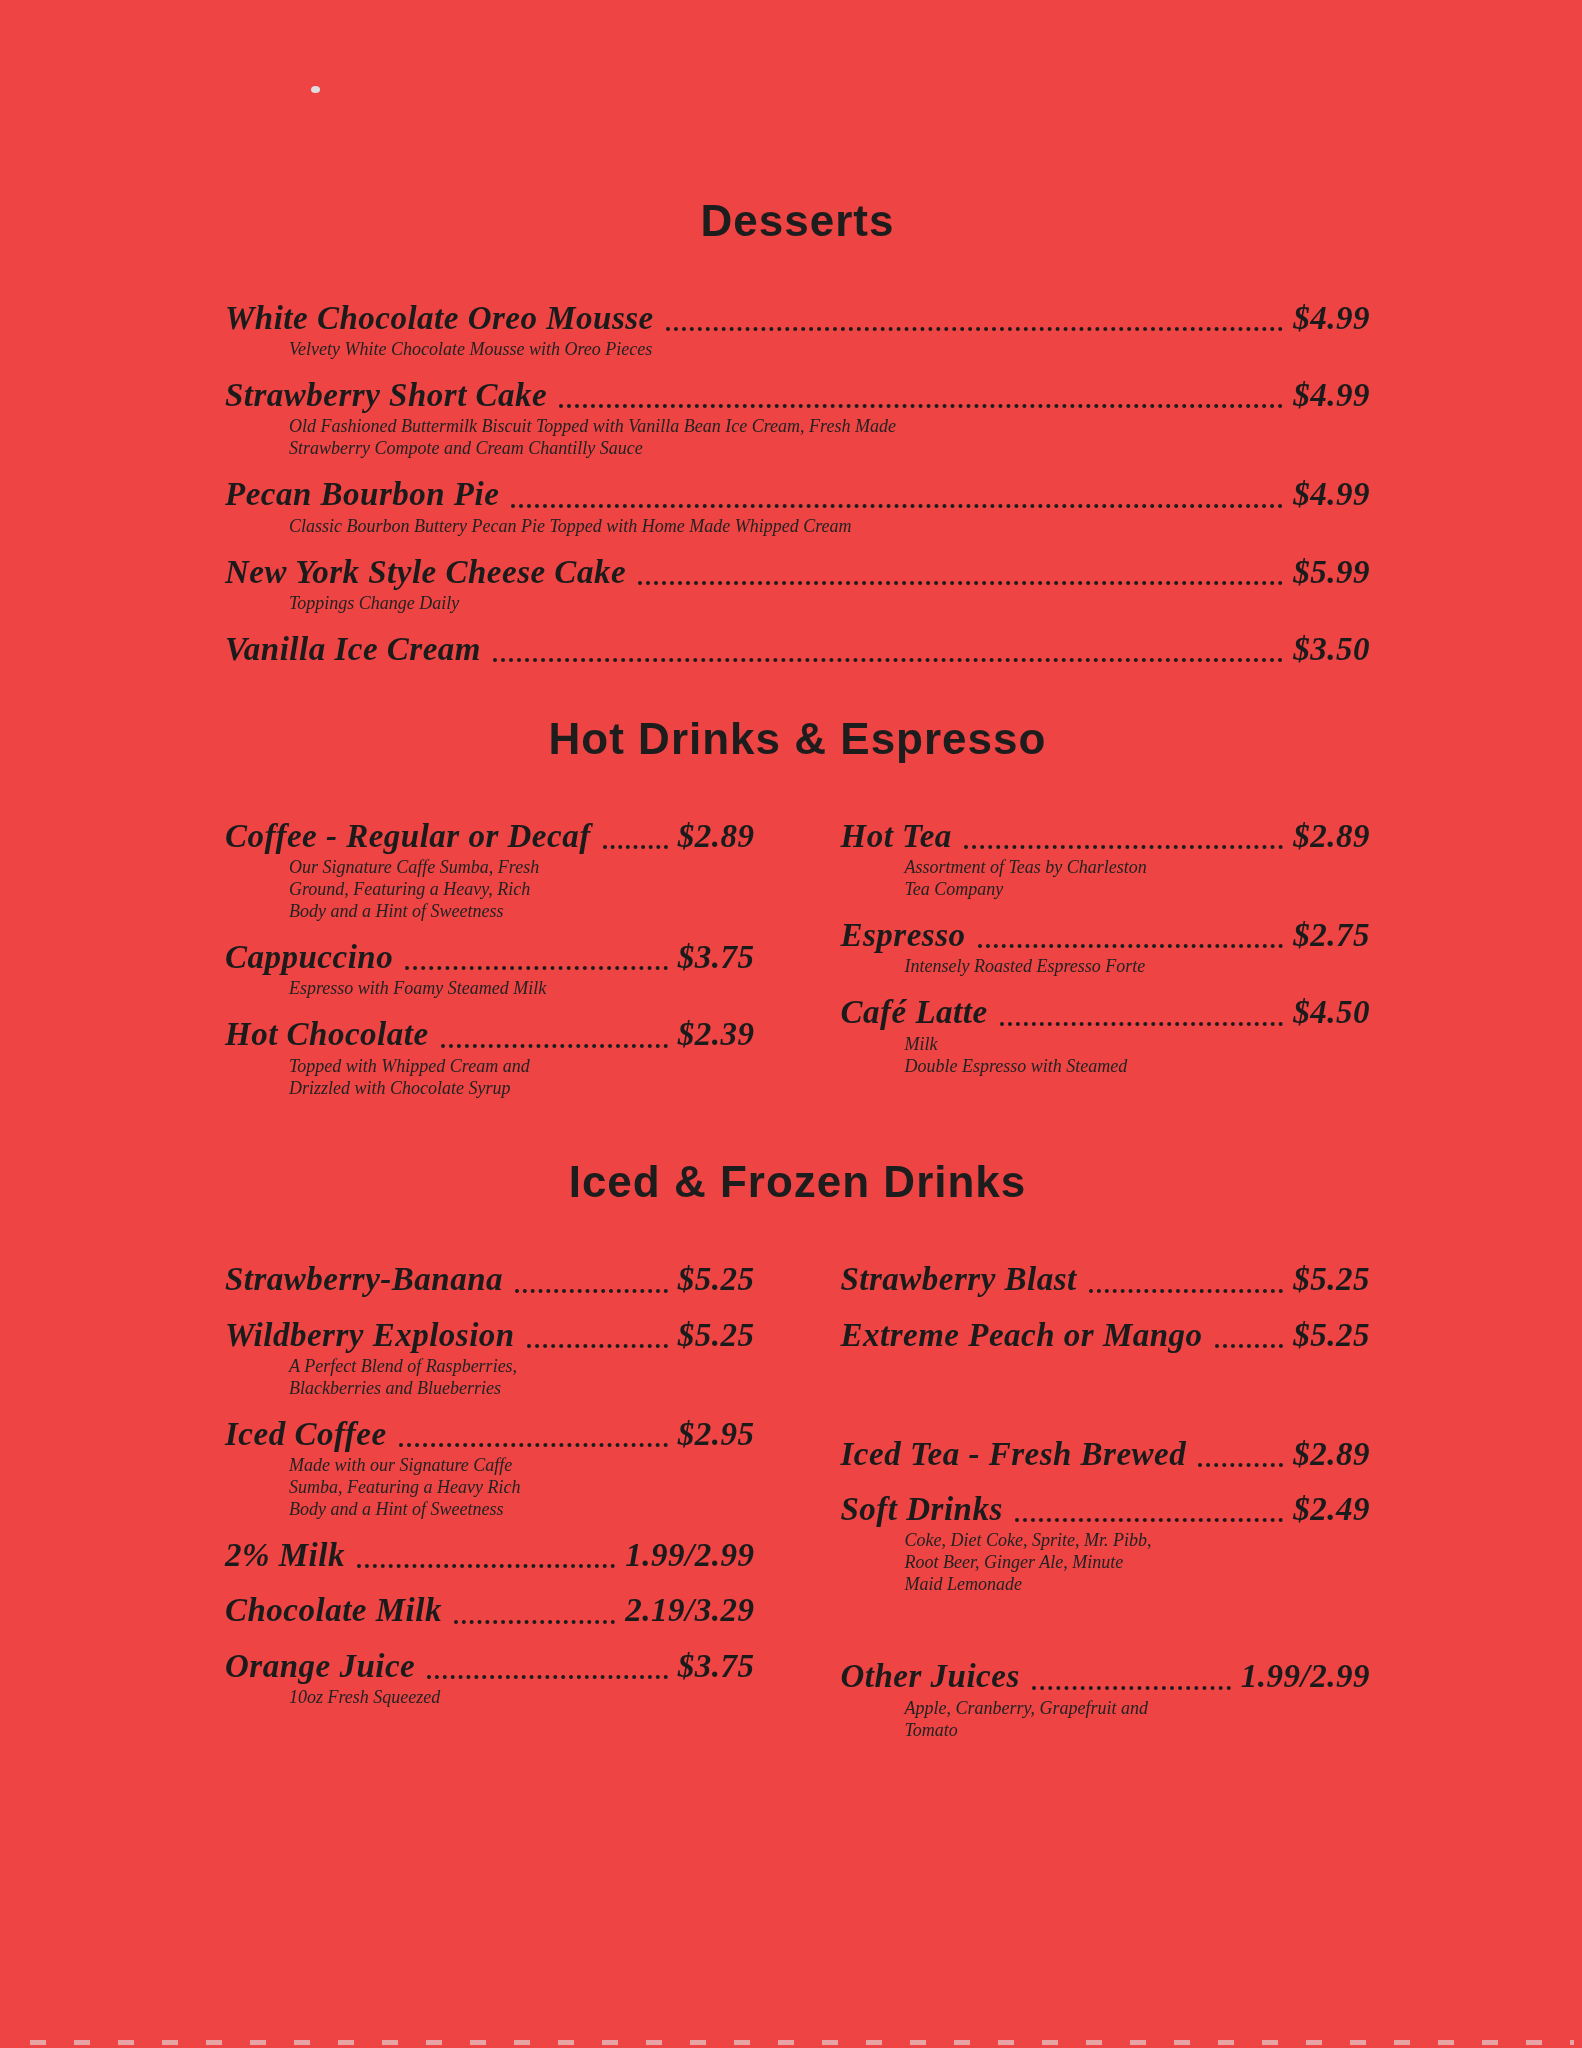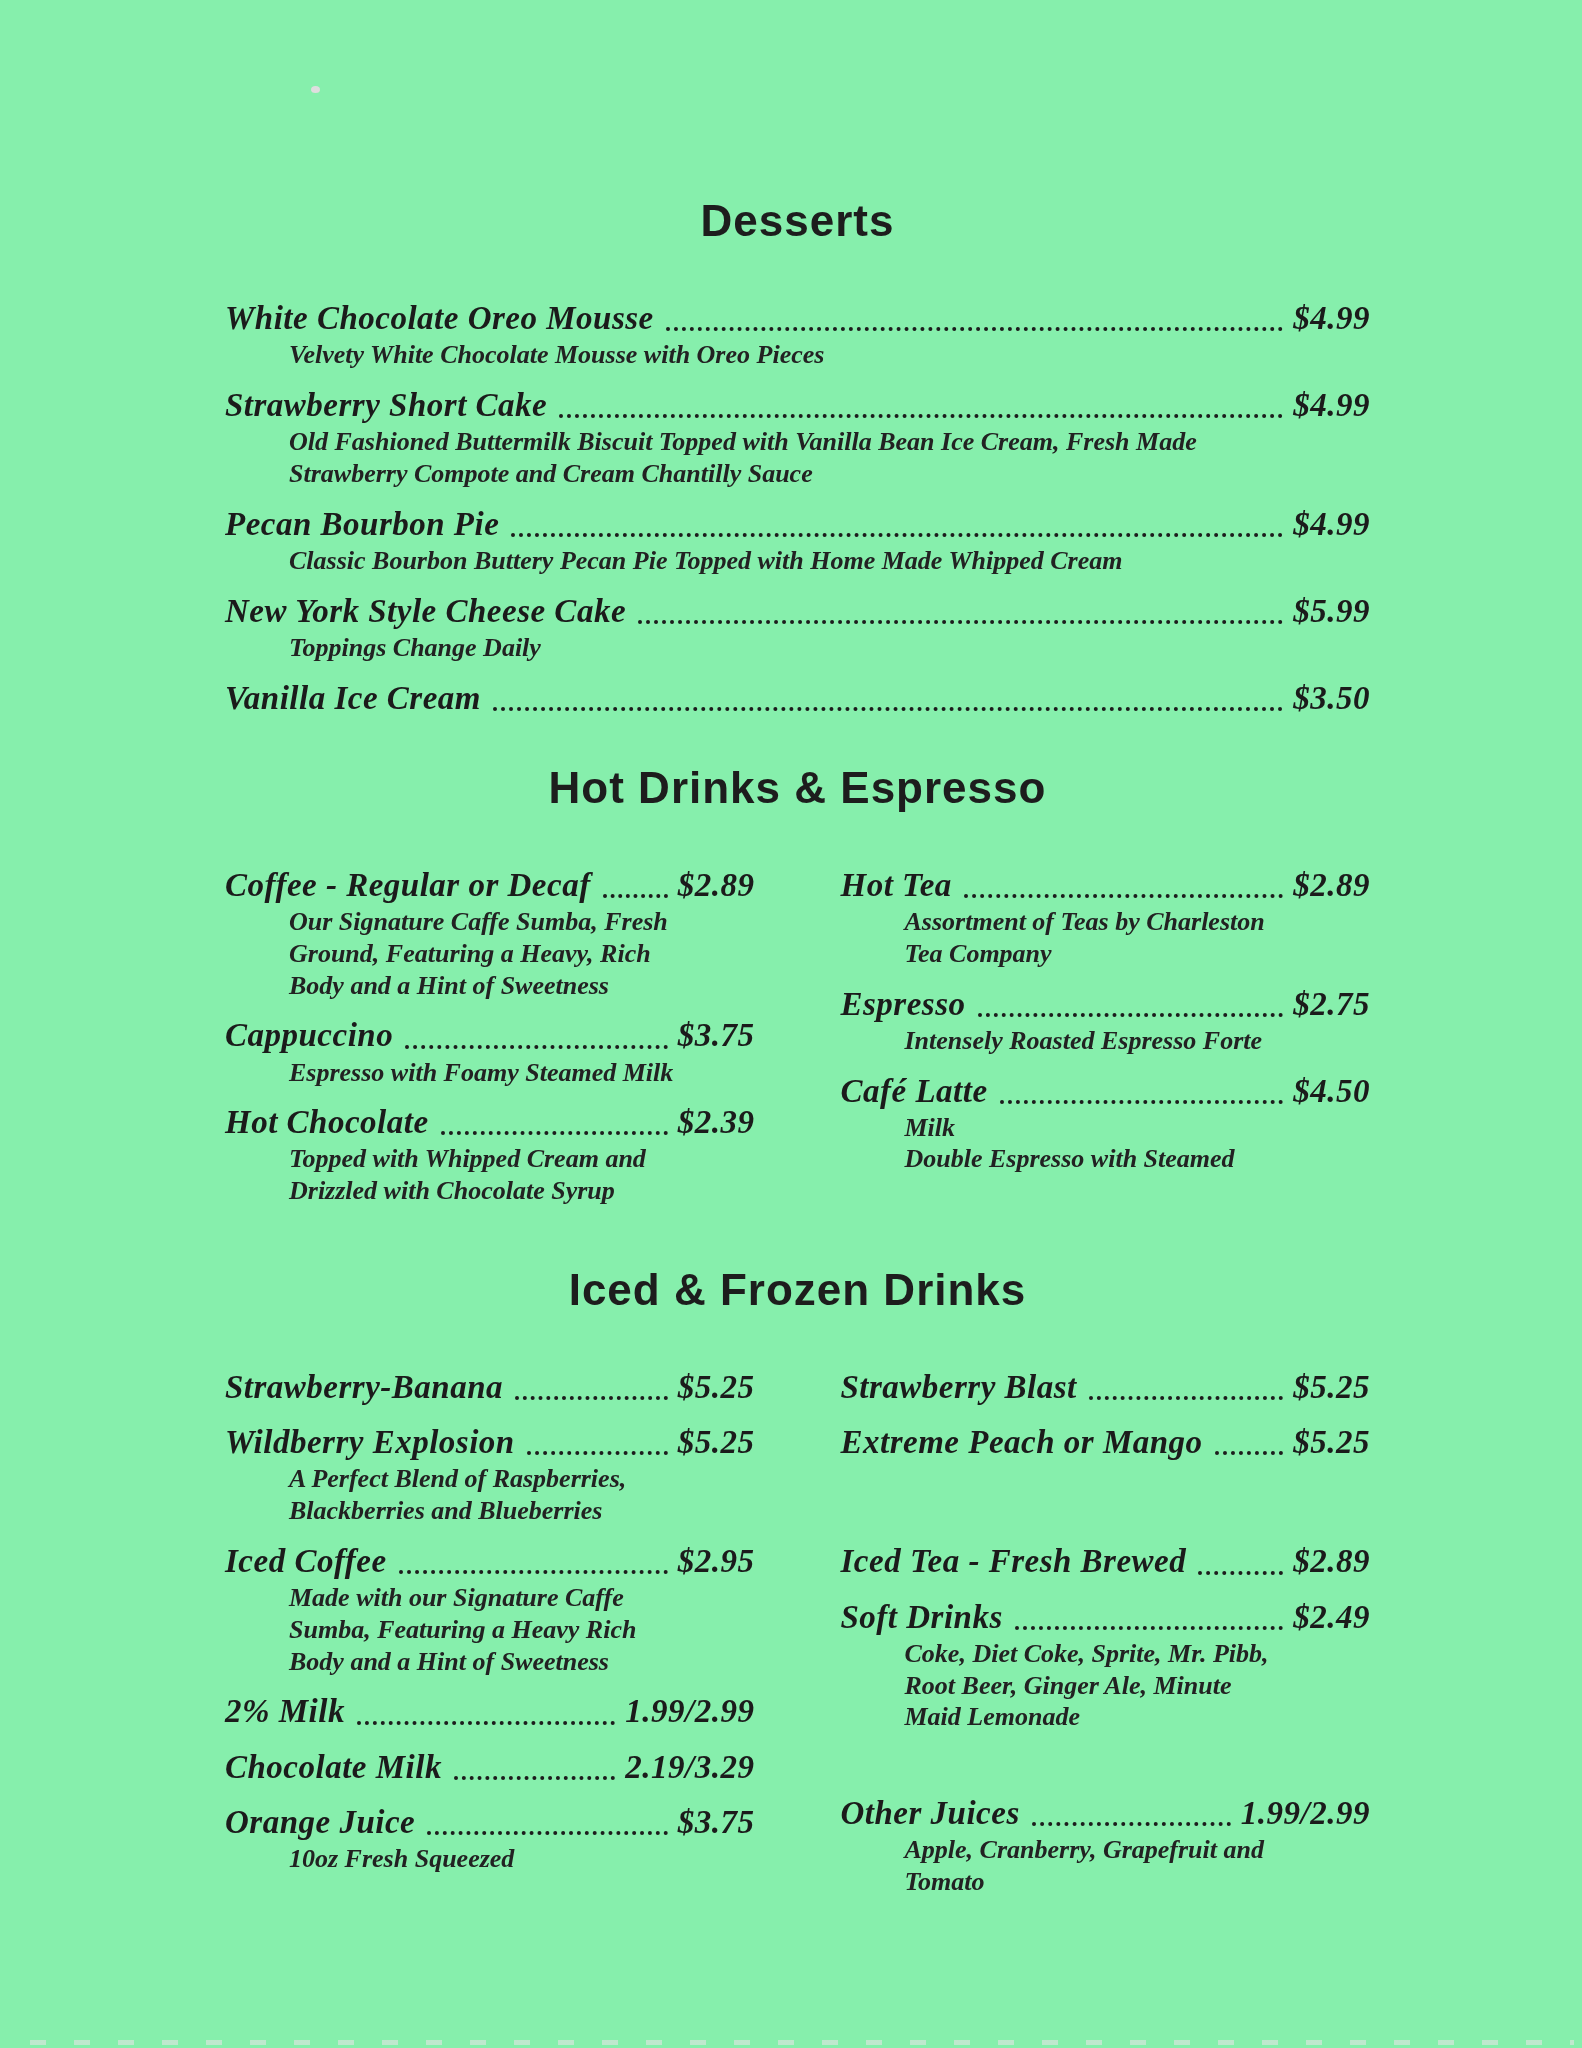--- a/index.html
+++ b/index.html
@@ -5,21 +5,21 @@
   html, body {
     margin: 0;
     padding: 0;
     background: #ffffff;
   }
   .page {
     position: relative;
     width: 1582px;
     height: 2048px;
     margin: 0 auto;
-    background: #86efac;
+    background: #ef4444;
     color: #1b1b1b;
     font-family: "Liberation Serif", serif;
     overflow: hidden;
   }
   .content {
     padding: 196px 212px 0 225px;
   }
   .menu-section {
     margin-bottom: 44px;
   }
@@ -60,26 +60,25 @@
   }
   .leader {
     flex: 1;
     min-width: 26px;
     border-bottom: 4px dotted #1c1c1c;
     margin: 0 10px 8px 12px;
     align-self: flex-end;
   }
   .desc-line {
     font-style: italic;
-    font-size: 26px;
+    font-size: 18px;
     line-height: 1.22;
     padding-left: 64px;
     white-space: nowrap;
     color: #222222;
-    font-weight: bold;
   }
   .item .desc-line:first-of-type { margin-top: 3px; }
   
   .dot-artifact {
     position: absolute;
     left: 311px;
     top: 86px;
     width: 9px;
     height: 7px;
     border-radius: 50%;

